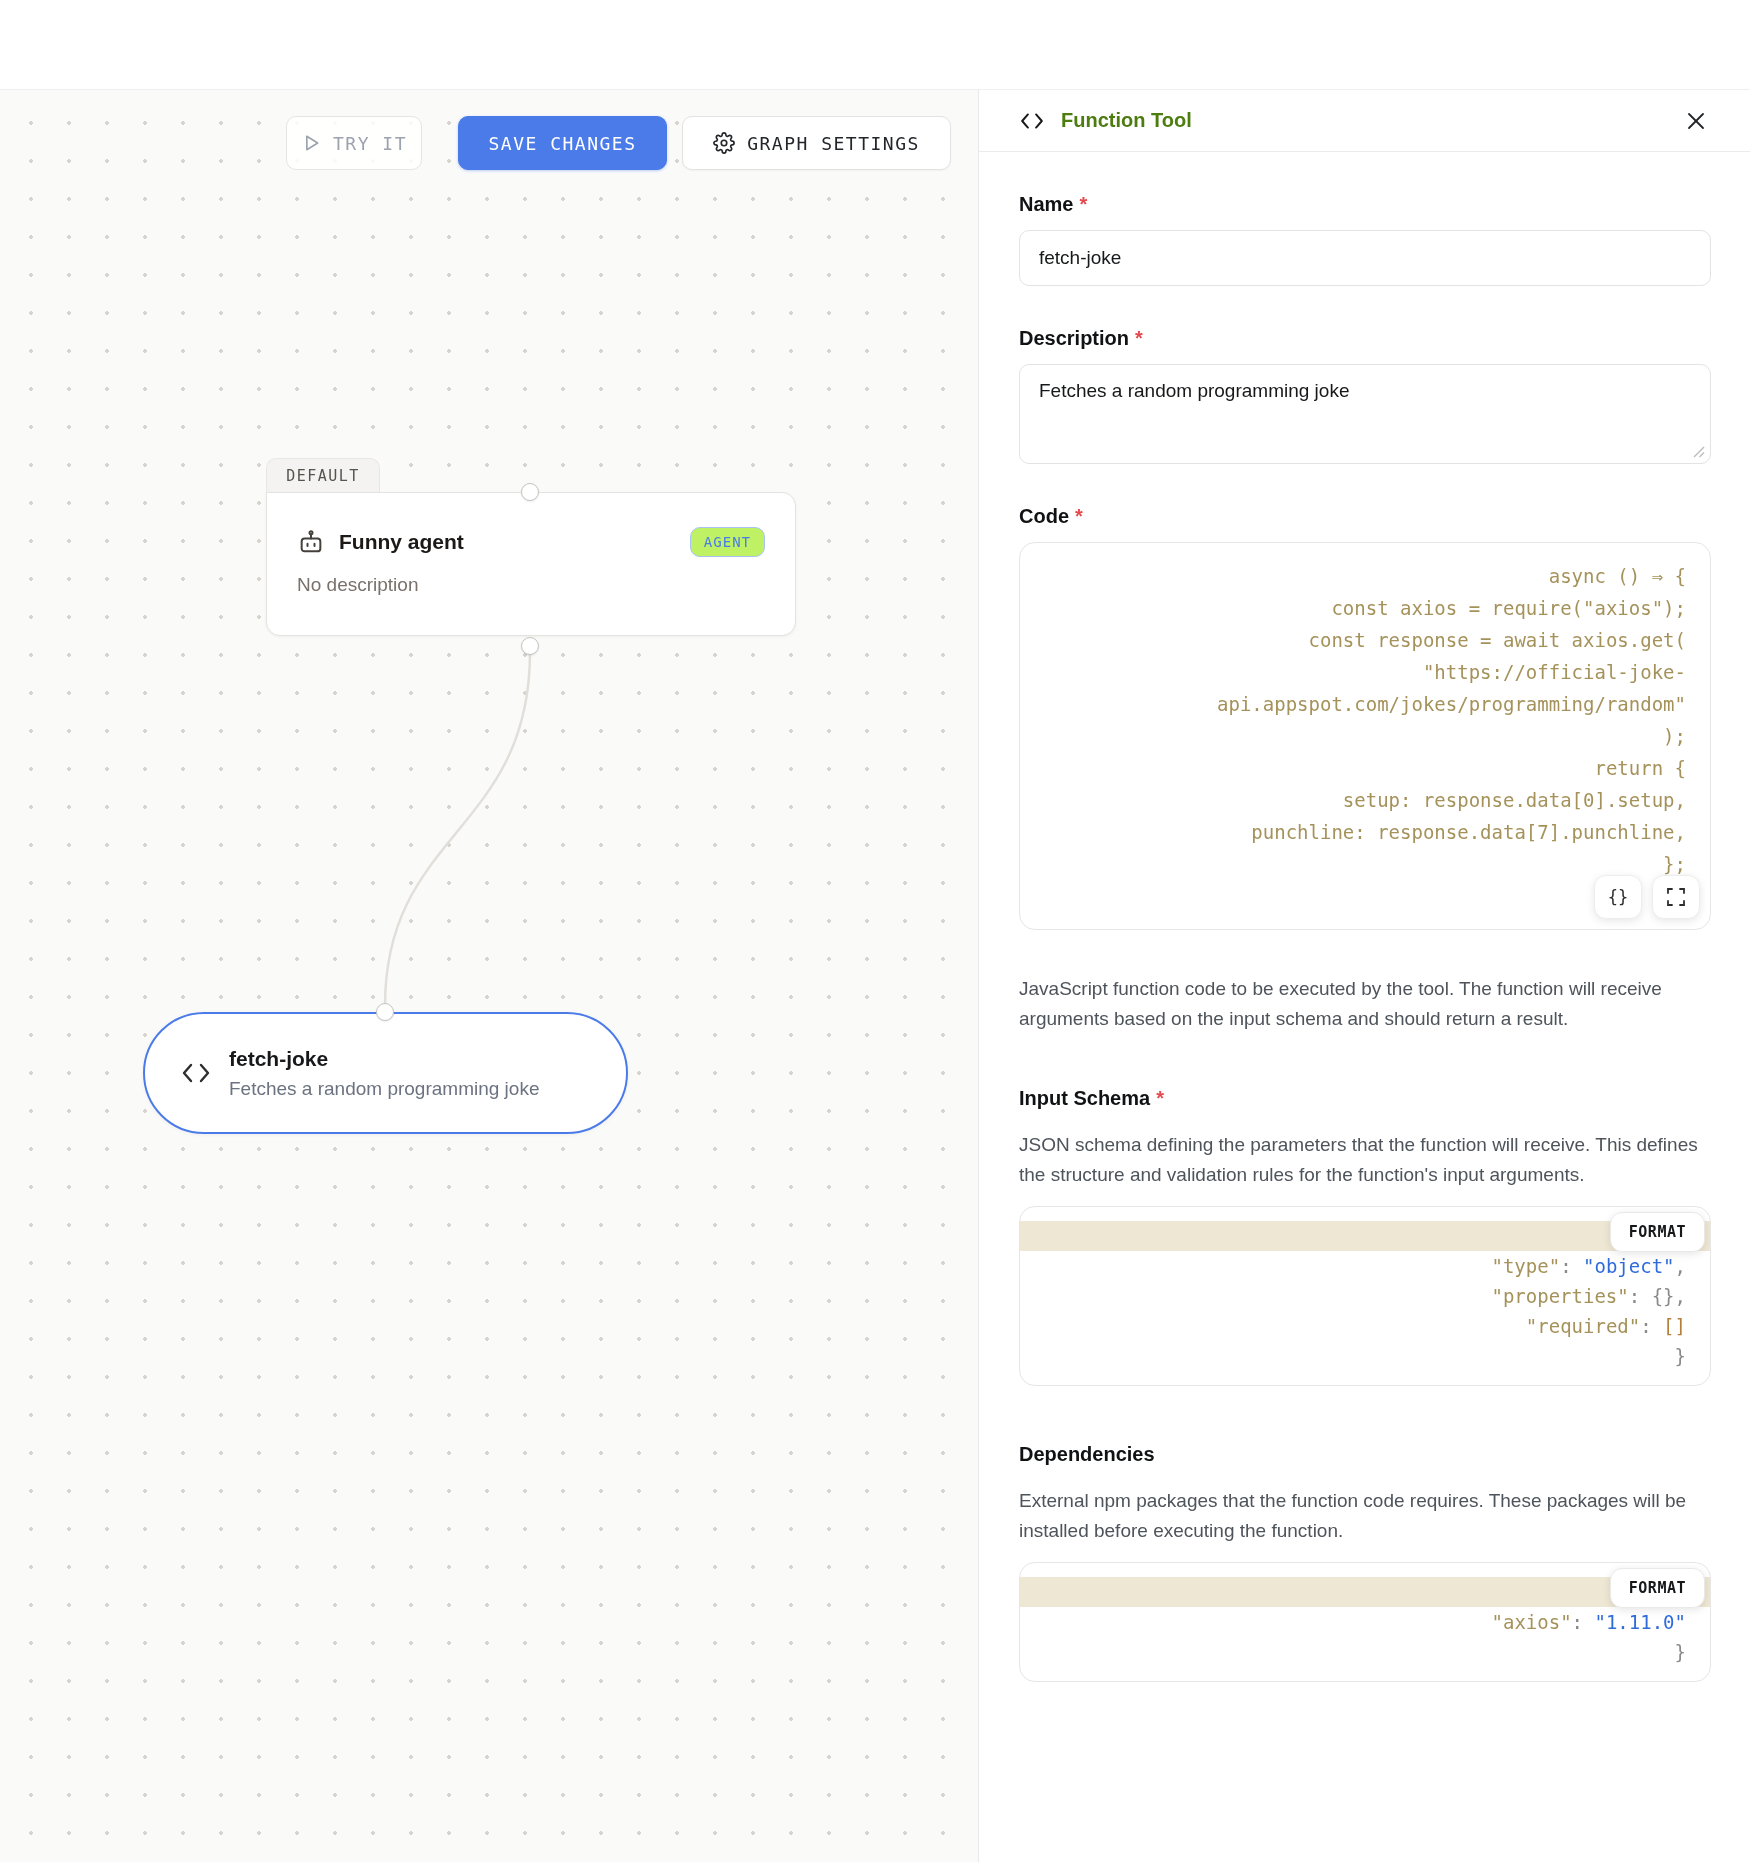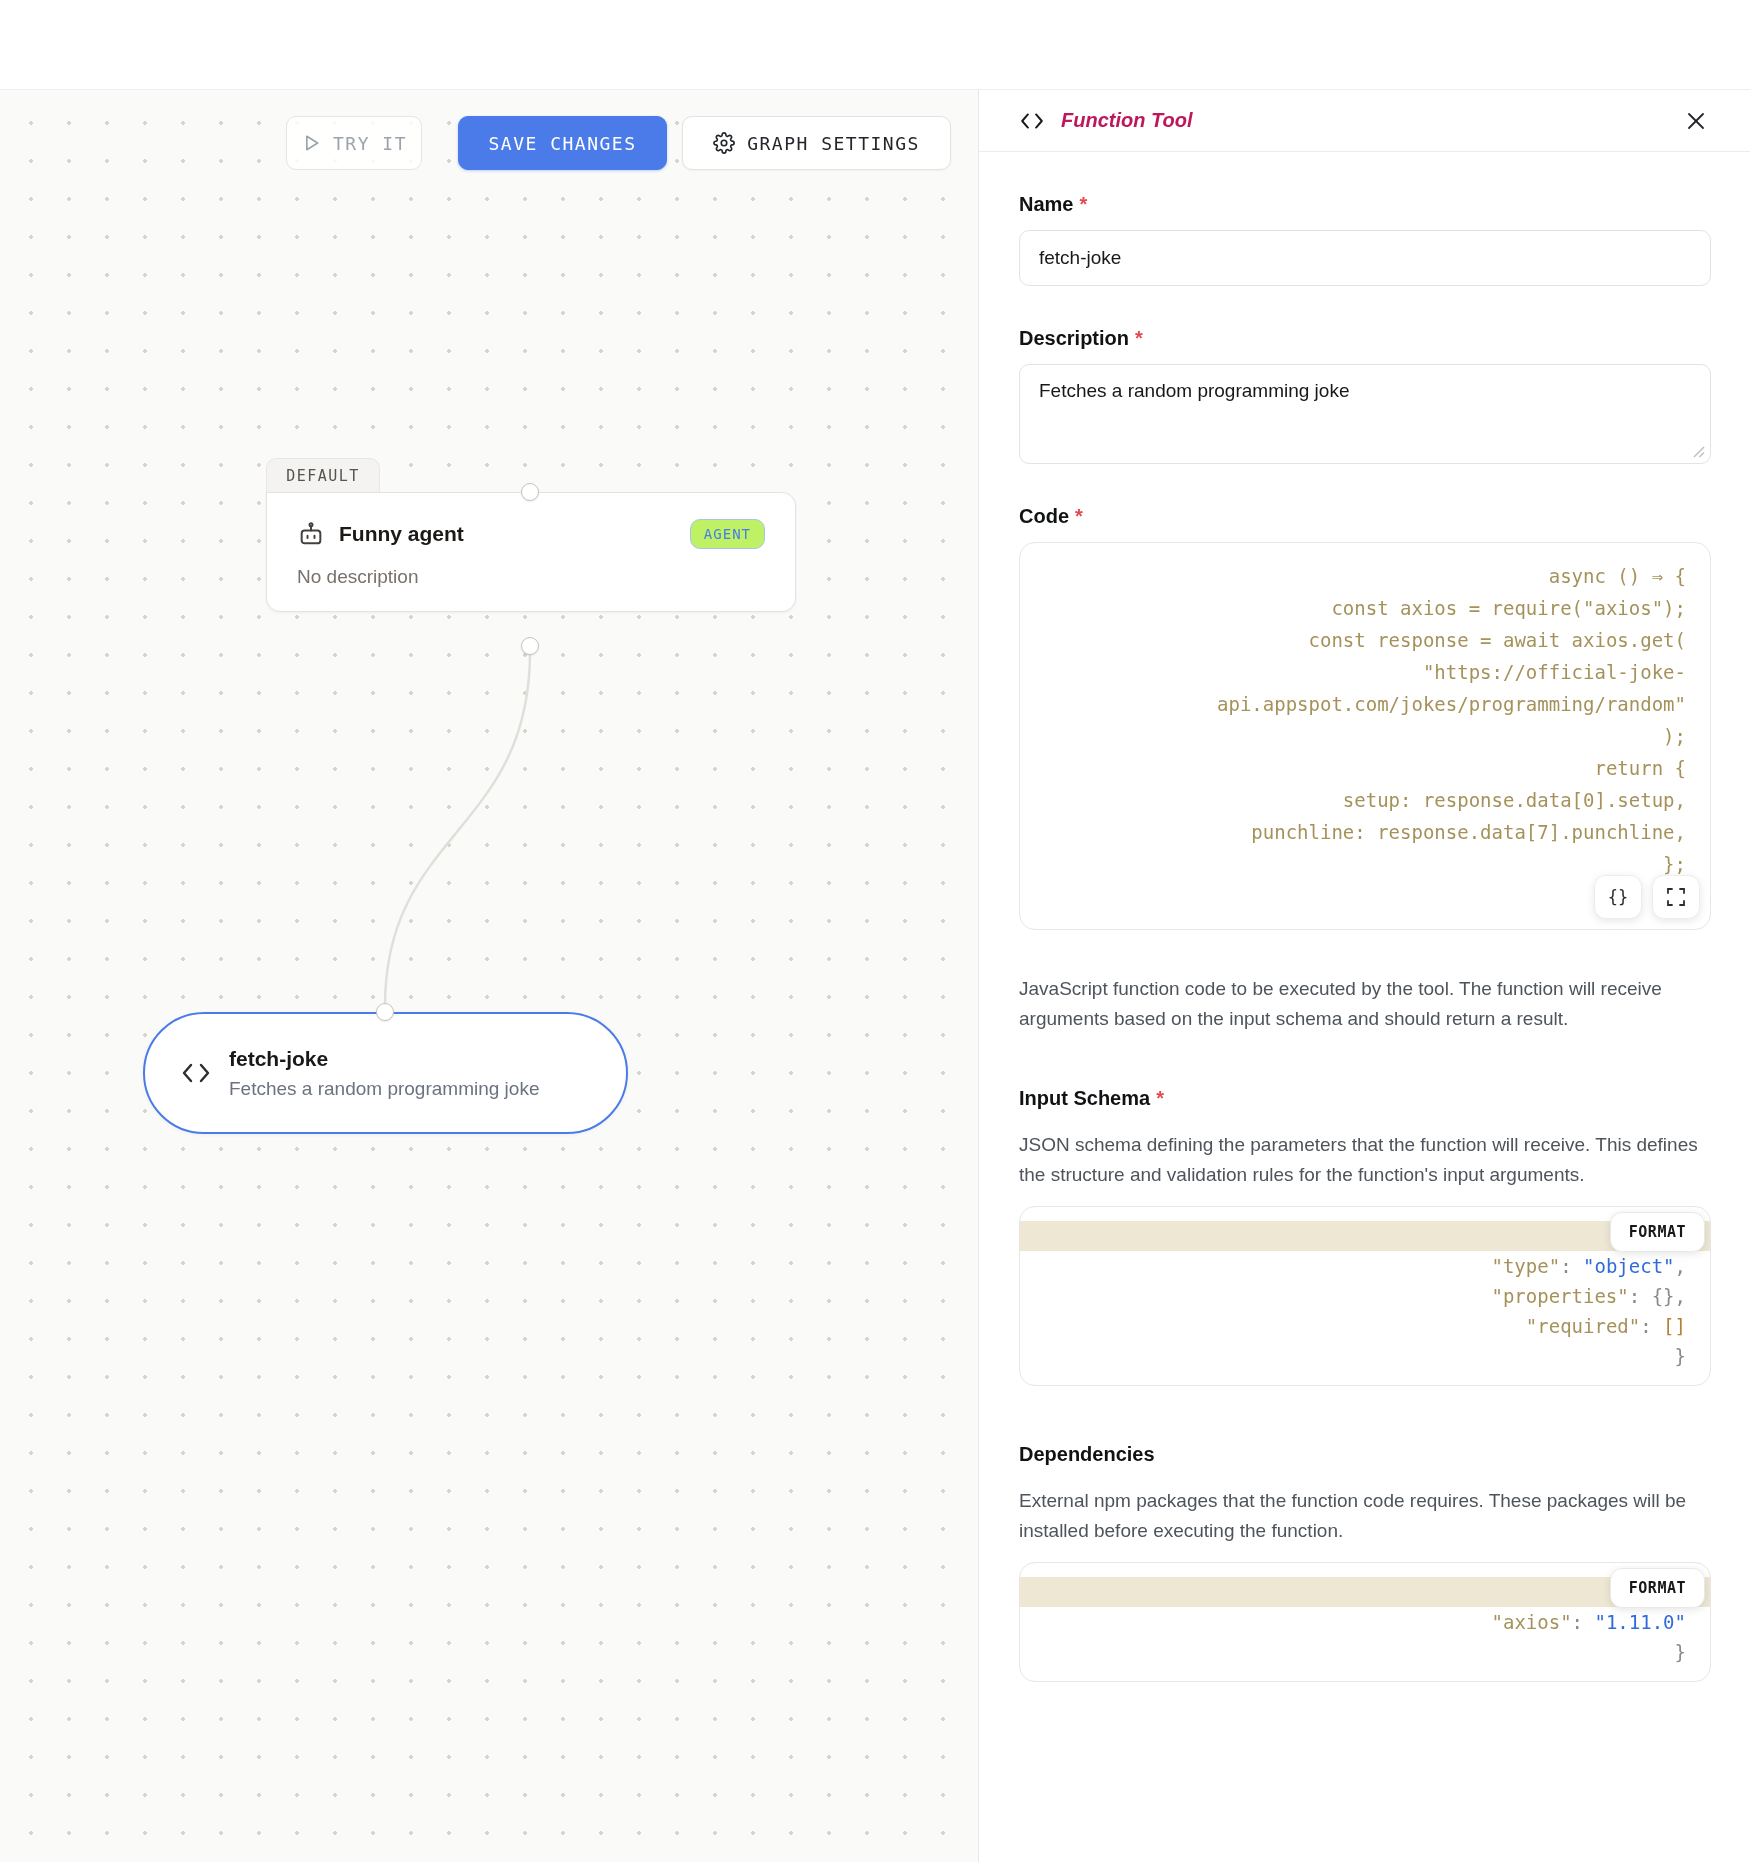--- a/index.html
+++ b/index.html
@@ -32,23 +32,23 @@
   .btn-save { left:458px; width:209px; background:#4a7be8; border:1px solid #4a7be8;
     color:#ffffff; box-shadow:0 1px 3px rgba(74,123,232,.35); }
   .btn-graph { left:682px; width:269px; background:#ffffff; border:1px solid #e5e3e0;
     color:#22252a; box-shadow:0 1px 2px rgba(0,0,0,.04); }
 
   
   .group-tab { position:absolute; left:266px; top:368px; width:114px; height:34px;
     background:#f4f3f1; border:1px solid #e9e7e3; border-bottom:none;
     border-radius:10px 10px 0 0; display:flex; align-items:center; justify-content:center;
     font-family:"DejaVu Sans Mono", monospace; font-size:15px; letter-spacing:1.5px; color:#57534e; }
-  .agent-node { position:absolute; left:266px; top:402px; width:530px; height:120px;
+  .agent-node { position:absolute; left:266px; top:402px; width:530px; height:144px;
     background:#ffffff; border:1px solid #e5e3df; border-radius:0 14px 14px 14px;
-    box-shadow:0 1px 3px rgba(0,0,0,.05); padding:26px 30px; }
+    box-shadow:0 1px 3px rgba(0,0,0,.05); padding:34px 30px; }
   .agent-row { display:flex; align-items:center; gap:14px; }
   .agent-title { font-size:21px; font-weight:bold; color:#1c1917; flex:1; }
   .agent-badge { font-family:"DejaVu Sans Mono", monospace; font-size:14px; letter-spacing:1px;
     color:#4a7be8; background:#bef264; border:1.5px solid #a9c2f2; border-radius:10px;
     padding:6px 13px; }
   .agent-desc { margin-top:17px; font-size:19px; color:#79716b; }
 
   .handle { position:absolute; width:18px; height:18px; border-radius:50%;
     background:#ffffff; border:1.5px solid #c7c4bf; box-shadow:0 1px 2px rgba(0,0,0,.08); }
 
@@ -58,21 +58,21 @@
     box-shadow:0 1px 4px rgba(0,0,0,.05); display:flex; align-items:center; padding-left:36px; gap:18px; }
   .tool-texts { display:flex; flex-direction:column; gap:7px; }
   .tool-title { font-size:21px; font-weight:bold; color:#17181a; }
   .tool-desc { font-size:19px; color:#6b7280; }
 
   
   .panel { position:absolute; left:978px; top:90px; width:772px; height:1772px;
     background:#ffffff; border-left:1px solid #e9e9e9; }
   .panel-header { height:62px; border-bottom:1px solid #ececec;
     display:flex; align-items:center; padding:0 40px; gap:16px; }
-  .panel-title { font-size:20px; font-weight:bold; color:#be185d; flex:1;font-style:italic; }
+  .panel-title { font-size:20px; font-weight:bold; color:#4d7c0f; flex:1; }
   .close-btn { width:28px; height:28px; display:flex; align-items:center; justify-content:center; cursor:pointer; }
 
   .panel-body { padding:40px 40px 0 40px; }
   .field-label { font-size:20px; font-weight:bold; color:#101214; line-height:24px; }
   .req { color:#e5484d; margin-left:6px; font-weight:bold; }
   .mt-section { margin-top:40px; }
 
   .text-input { margin-top:14px; width:692px; height:56px; border:1px solid #e4e3e1;
     border-radius:10px; background:#fff; padding:0 19px; font-size:19px; color:#17181a;
     font-family:"Liberation Sans", sans-serif; outline:none; }

